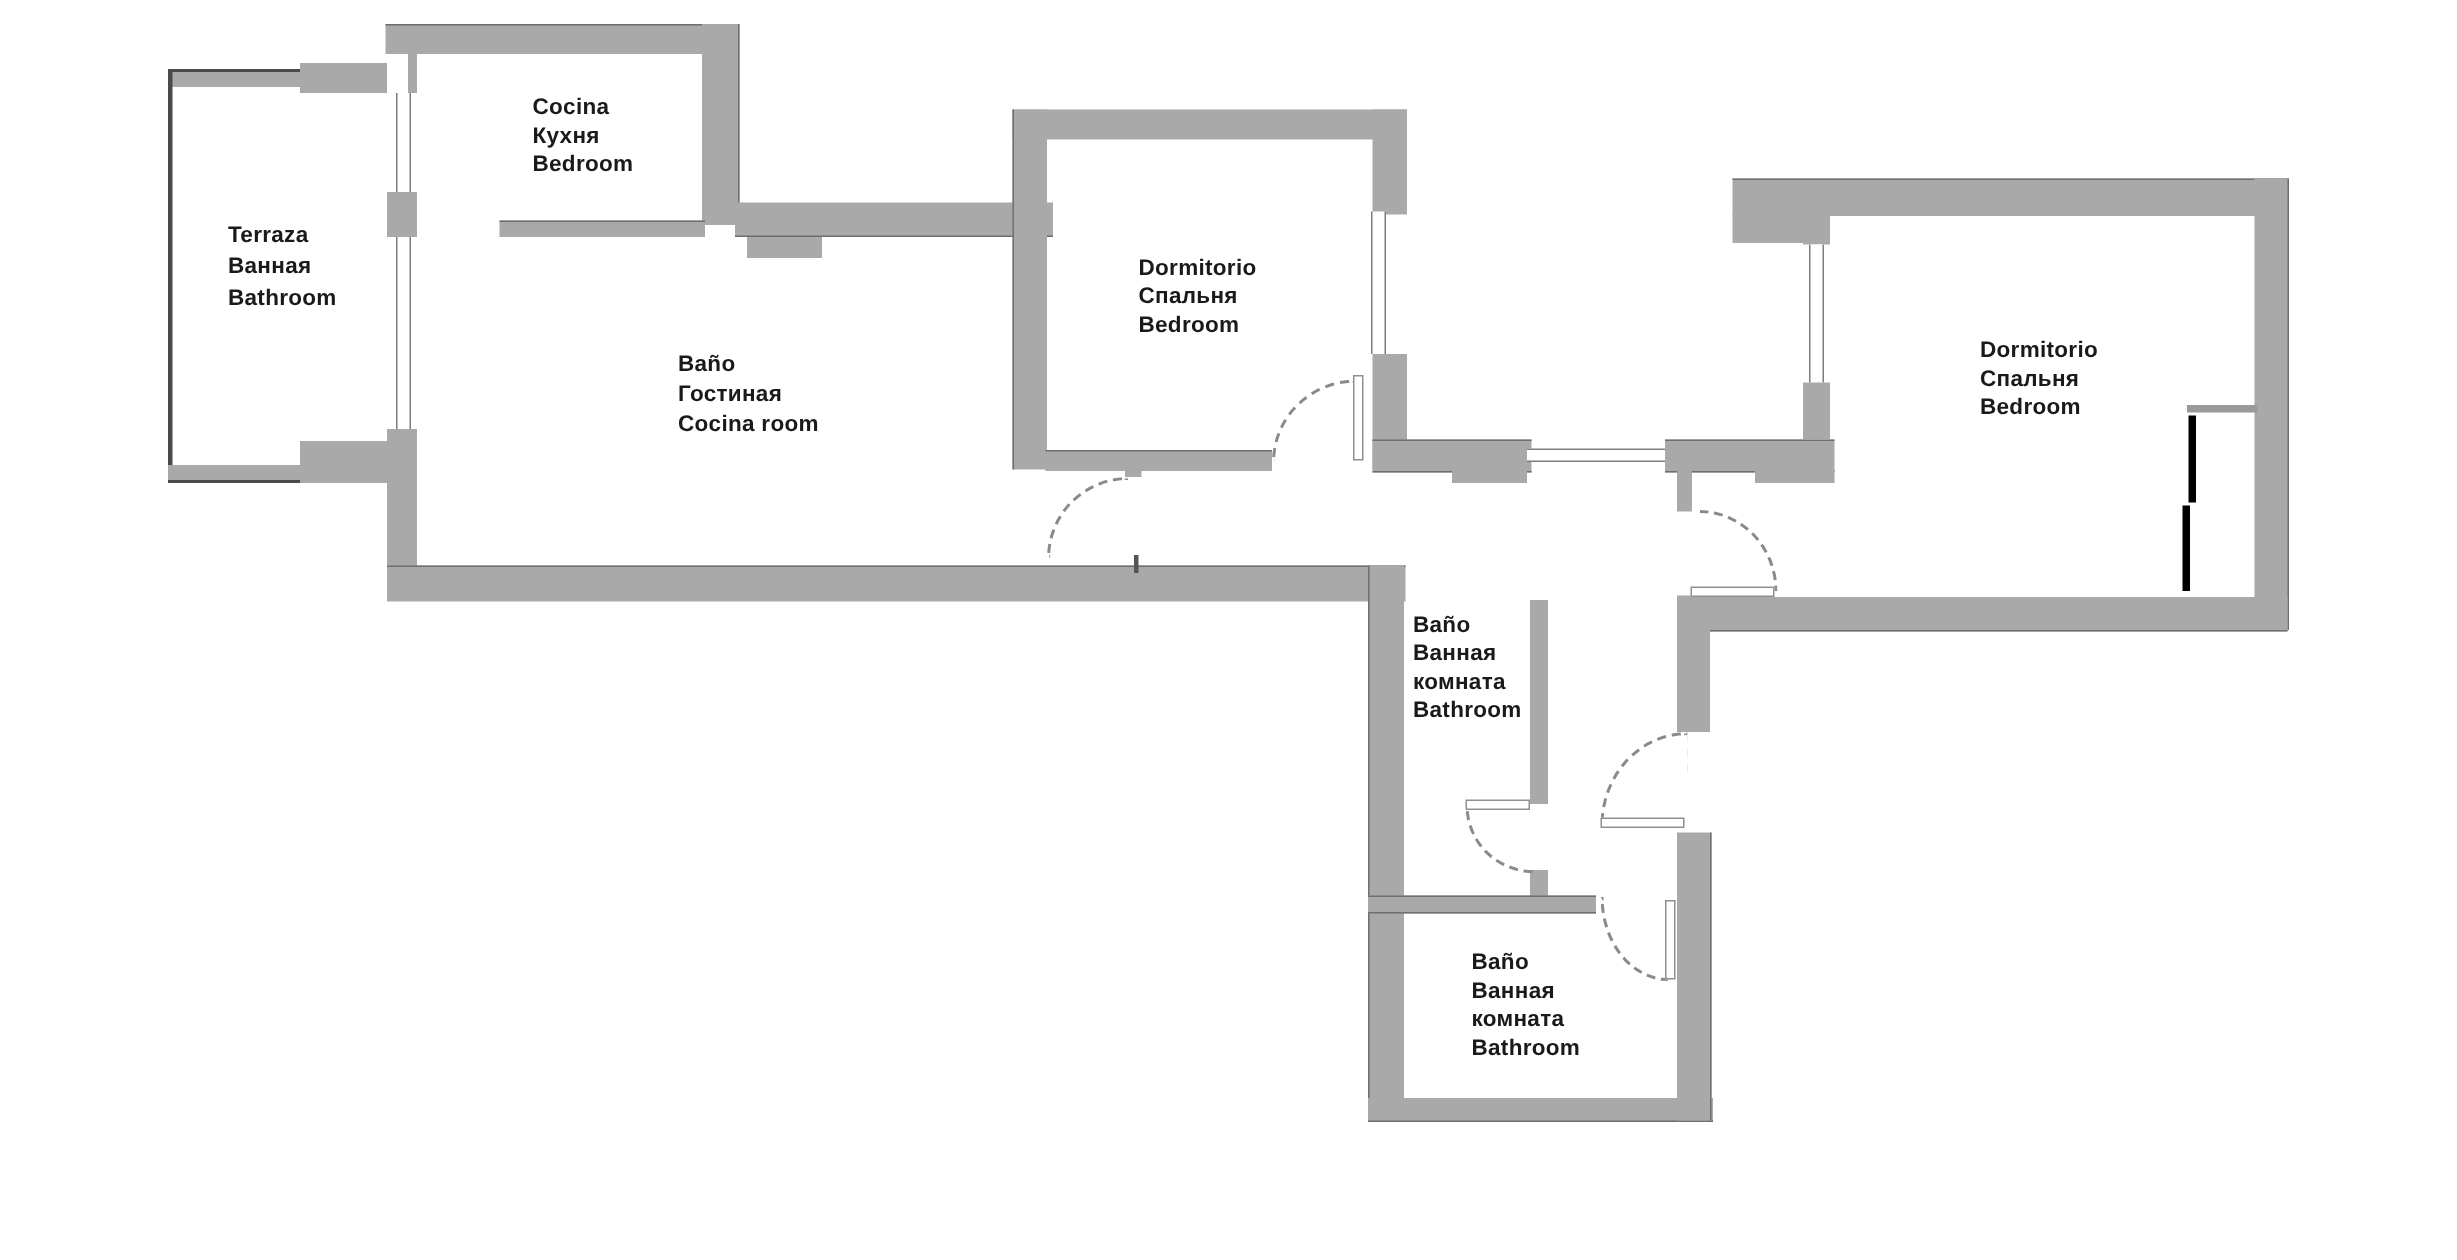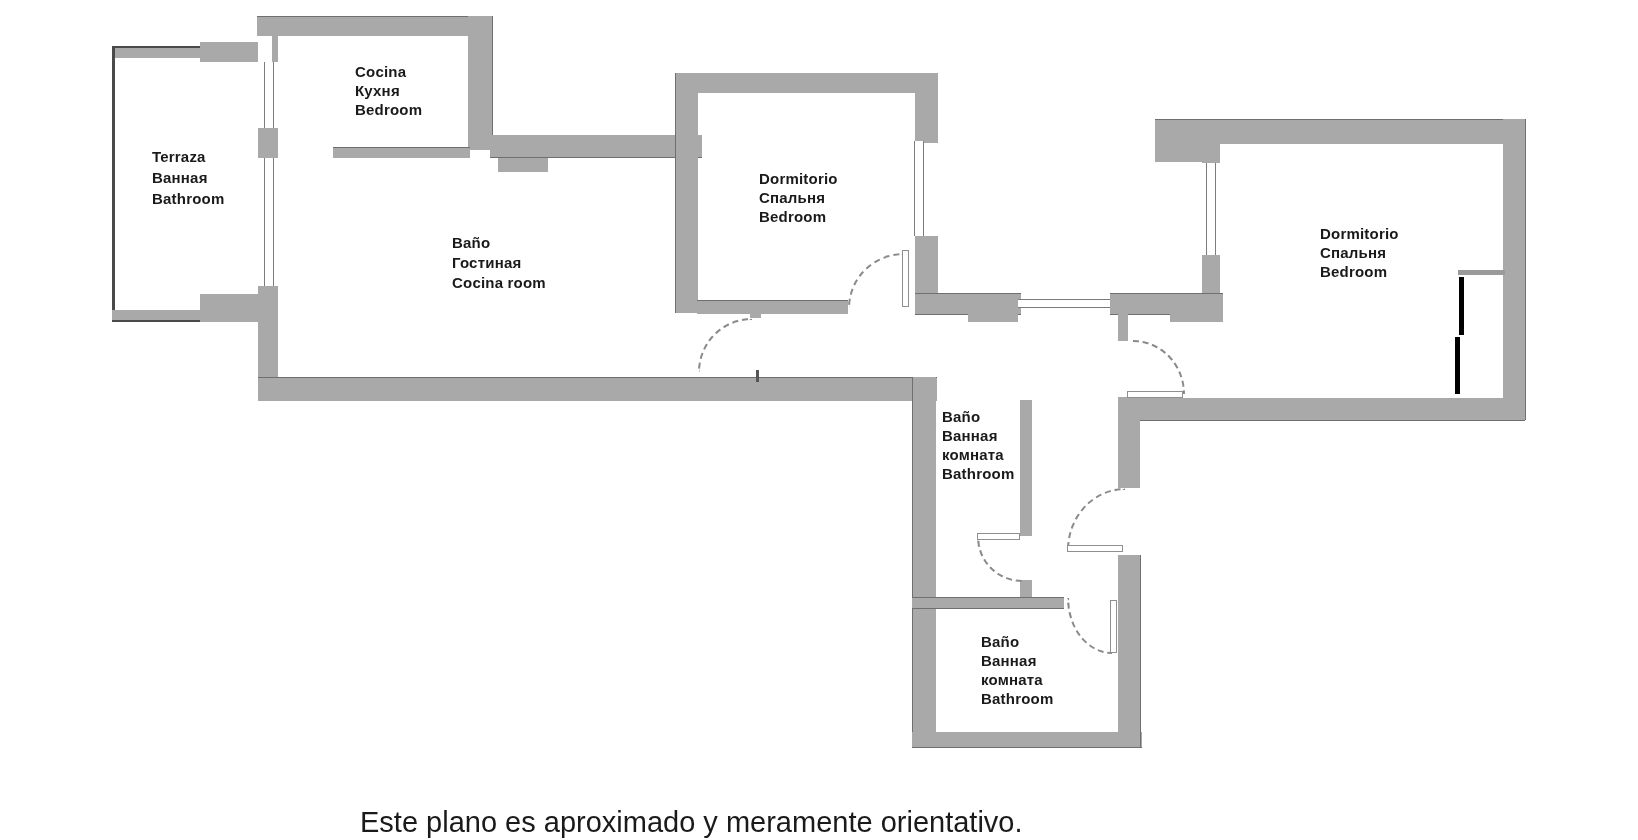--- a/index.html
+++ b/index.html
@@ -166,15 +166,14 @@
     <div>Bathroom</div>
   </div>
 
   <div class="room-label" style="left:981px;top:632px;">
     <div>Baño</div>
     <div>Ванная</div>
     <div>комната</div>
     <div>Bathroom</div>
   </div>
 
-  <div class="disclaimer">Este plano es aproximado y meramente orientativo.</div>
 
 </div>
 
 </body></html>

